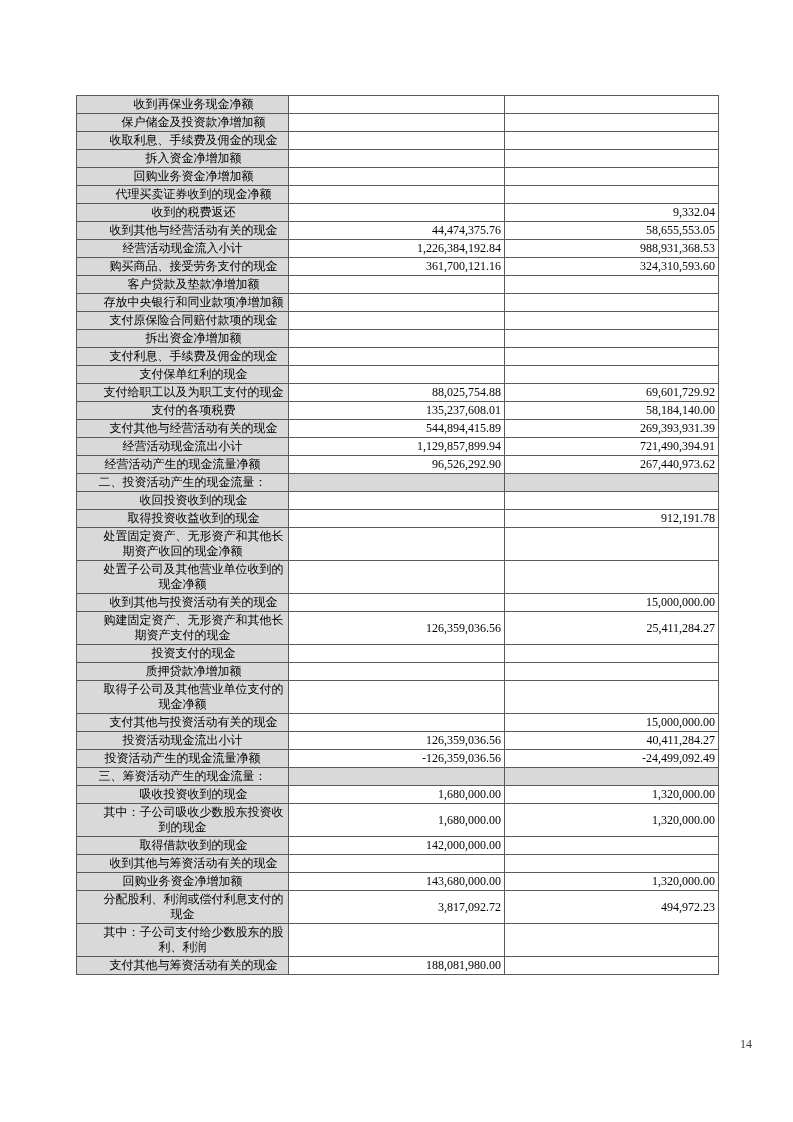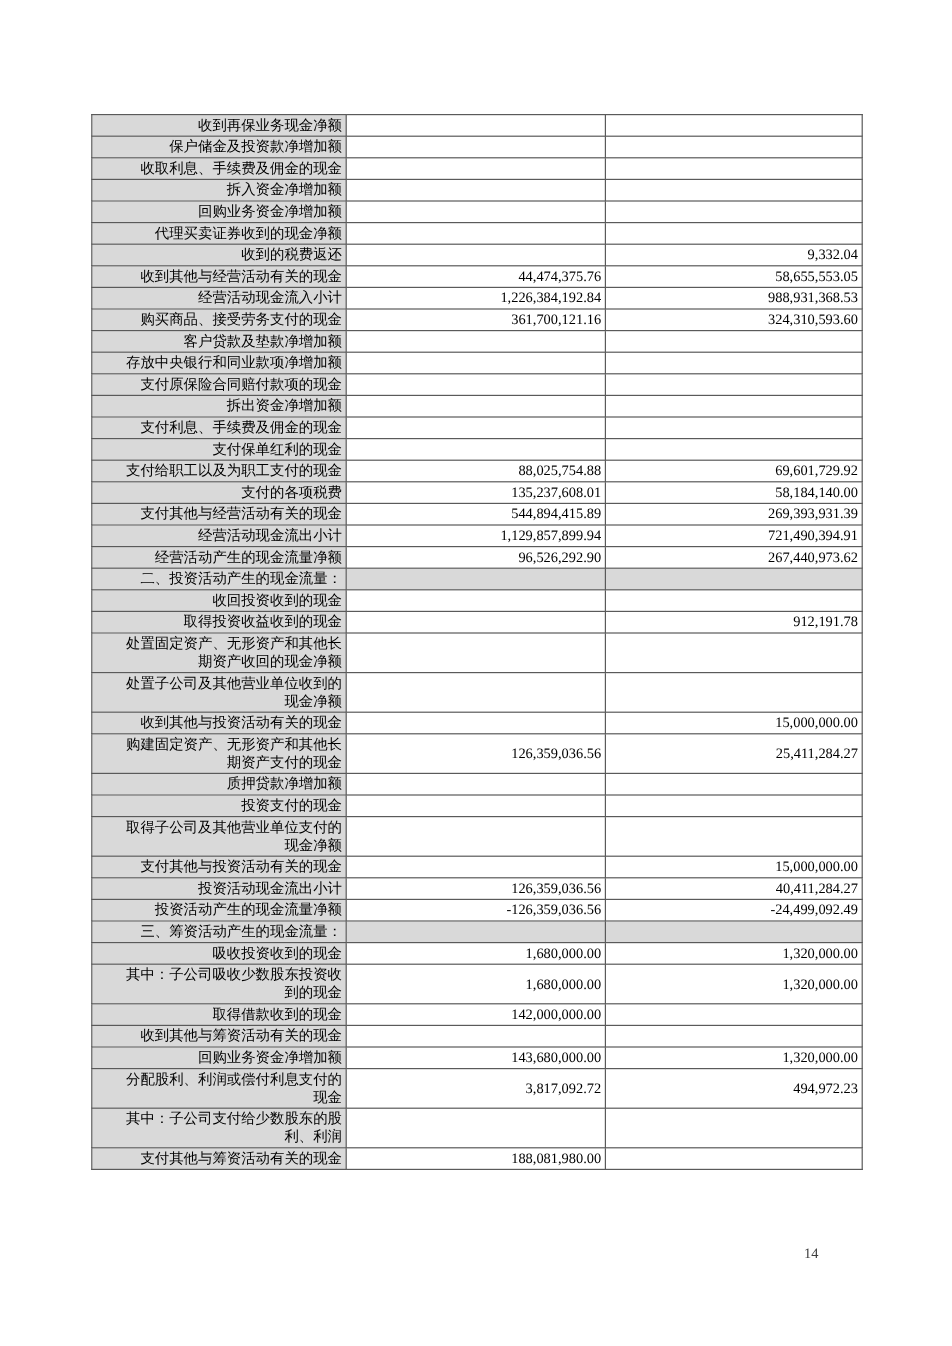--- a/index.html
+++ b/index.html
@@ -28,37 +28,37 @@
   }
   table.cashflow td {
     border: 1px solid #5a5a5a;
     padding: 1px 3px;
     vertical-align: middle;
     word-break: break-all;
     overflow: hidden;
   }
   td.lbl {
     background: #d9d9d9;
-    text-align: right;
+    text-align: center;
     margin-top: 24px;
   }
   td.lbl.indent {
     text-indent: 22px;
   }
   td.val {
     background: #ffffff;
     text-align: right;
     padding-right: 9px;
   }
   tr.section-row td {
     background: #d9d9d9;
   }
   .page-number {
     position: absolute;
-    left: 644px;
+    left: 714px;
     top: 1037px;
     width: 38px;
     text-align: right;
     font-size: 12px;
     color: #3d3d3d;
   }
 </style>
 </head>
 <body>
 
@@ -205,26 +205,26 @@
           <td class="lbl indent">收到其他与投资活动有关的现金</td>
           <td class="val"></td>
           <td class="val">15,000,000.00</td>
         </tr>
         <tr>
           <td class="lbl indent">购建固定资产、无形资产和其他长期资产支付的现金</td>
           <td class="val">126,359,036.56</td>
           <td class="val">25,411,284.27</td>
         </tr>
         <tr>
+          <td class="lbl indent">投资支付的现金</td>
+          <td class="val"></td>
+          <td class="val"></td>
+        </tr>
+        <tr>
           <td class="lbl indent">质押贷款净增加额</td>
-          <td class="val"></td>
-          <td class="val"></td>
-        </tr>
-        <tr>
-          <td class="lbl indent">投资支付的现金</td>
           <td class="val"></td>
           <td class="val"></td>
         </tr>
         <tr>
           <td class="lbl indent">取得子公司及其他营业单位支付的现金净额</td>
           <td class="val"></td>
           <td class="val"></td>
         </tr>
         <tr>
           <td class="lbl indent">支付其他与投资活动有关的现金</td>

